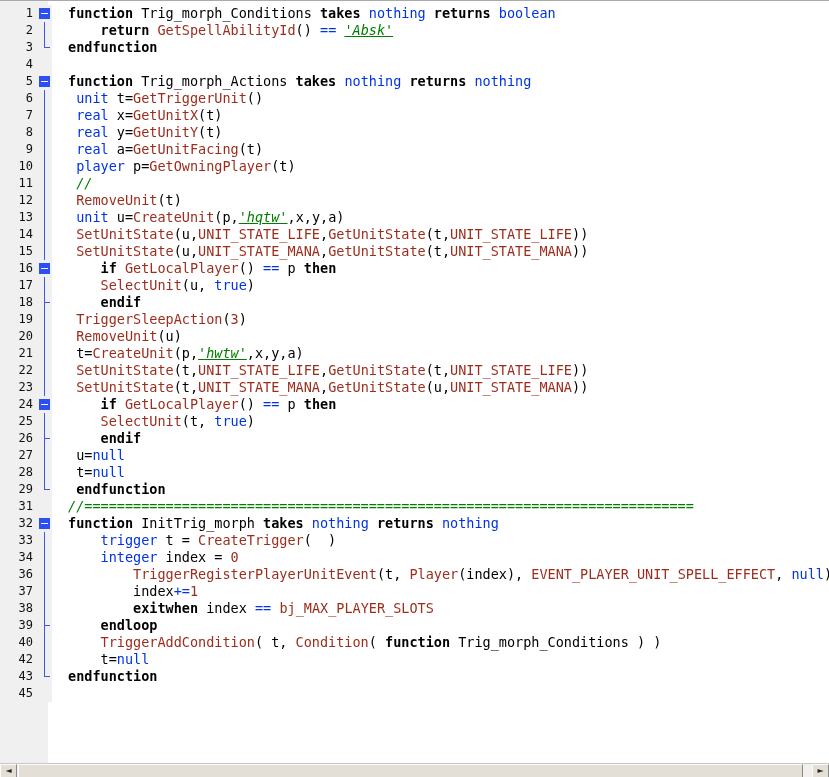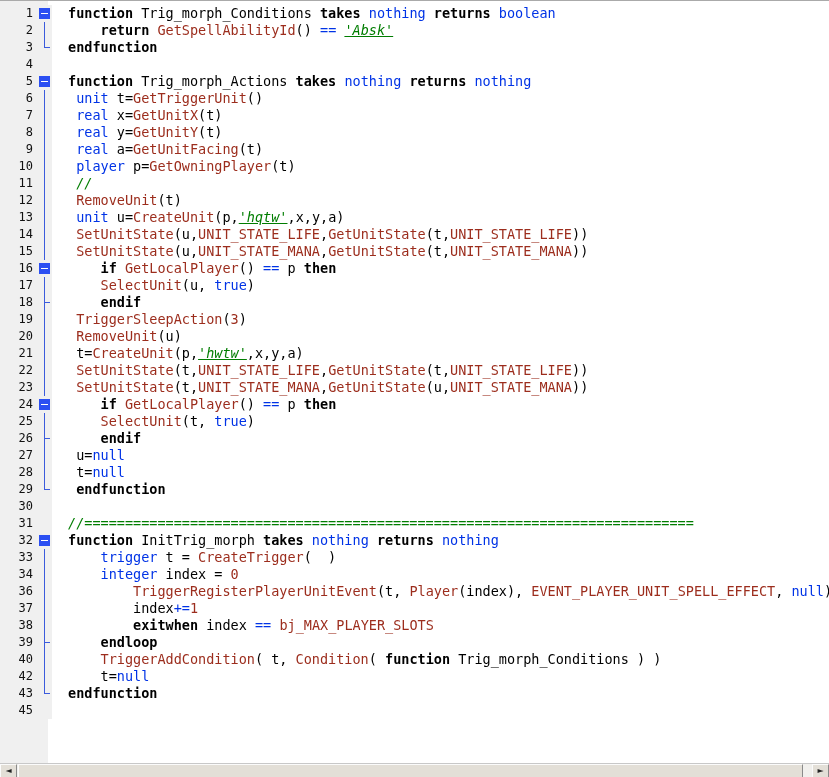--- a/index.html
+++ b/index.html
@@ -59,21 +59,20 @@
       <div class="row"><div class="ln">20</div><div class="fold line"></div><div class="code"><span class="tok-p"> </span><span class="tok-f">RemoveUnit</span><span class="tok-p">(u)</span></div></div>
       <div class="row"><div class="ln">21</div><div class="fold line"></div><div class="code"><span class="tok-p"> t=</span><span class="tok-f">CreateUnit</span><span class="tok-p">(p,</span><span class="tok-s">'hwtw'</span><span class="tok-p">,x,y,a)</span></div></div>
       <div class="row"><div class="ln">22</div><div class="fold line"></div><div class="code"><span class="tok-p"> </span><span class="tok-f">SetUnitState</span><span class="tok-p">(t,</span><span class="tok-f">UNIT_STATE_LIFE</span><span class="tok-p">,</span><span class="tok-f">GetUnitState</span><span class="tok-p">(t,</span><span class="tok-f">UNIT_STATE_LIFE</span><span class="tok-p">))</span></div></div>
       <div class="row"><div class="ln">23</div><div class="fold line"></div><div class="code"><span class="tok-p"> </span><span class="tok-f">SetUnitState</span><span class="tok-p">(t,</span><span class="tok-f">UNIT_STATE_MANA</span><span class="tok-p">,</span><span class="tok-f">GetUnitState</span><span class="tok-p">(u,</span><span class="tok-f">UNIT_STATE_MANA</span><span class="tok-p">))</span></div></div>
       <div class="row"><div class="ln">24</div><div class="fold box"><span class="foldbox"></span></div><div class="code"><span class="tok-p">    </span><span class="tok-k">if</span><span class="tok-p"> </span><span class="tok-f">GetLocalPlayer</span><span class="tok-p">() </span><span class="tok-o">==</span><span class="tok-p"> p </span><span class="tok-k">then</span></div></div>
       <div class="row"><div class="ln">25</div><div class="fold line"></div><div class="code"><span class="tok-p">    </span><span class="tok-f">SelectUnit</span><span class="tok-p">(t, </span><span class="tok-t">true</span><span class="tok-p">)</span></div></div>
       <div class="row"><div class="ln">26</div><div class="fold tee"></div><div class="code"><span class="tok-p">    </span><span class="tok-k">endif</span></div></div>
       <div class="row"><div class="ln">27</div><div class="fold line"></div><div class="code"><span class="tok-p"> u=</span><span class="tok-t">null</span></div></div>
       <div class="row"><div class="ln">28</div><div class="fold line"></div><div class="code"><span class="tok-p"> t=</span><span class="tok-t">null</span></div></div>
       <div class="row"><div class="ln">29</div><div class="fold corner"></div><div class="code"><span class="tok-p"> </span><span class="tok-k">endfunction</span></div></div>
-      <div class="row"><div class="ln">30</div><div class="fold"></div><div class="code"></div></div>
       <div class="row"><div class="ln">31</div><div class="fold"></div><div class="code"><span class="tok-m">//===========================================================================</span></div></div>
       <div class="row"><div class="ln">32</div><div class="fold box"><span class="foldbox"></span></div><div class="code"><span class="tok-k">function</span><span class="tok-p"> InitTrig_morph </span><span class="tok-k">takes</span><span class="tok-p"> </span><span class="tok-t">nothing</span><span class="tok-p"> </span><span class="tok-k">returns</span><span class="tok-p"> </span><span class="tok-t">nothing</span></div></div>
       <div class="row"><div class="ln">33</div><div class="fold line"></div><div class="code"><span class="tok-p">    </span><span class="tok-t">trigger</span><span class="tok-p"> t = </span><span class="tok-f">CreateTrigger</span><span class="tok-p">(  )</span></div></div>
       <div class="row"><div class="ln">34</div><div class="fold line"></div><div class="code"><span class="tok-p">    </span><span class="tok-t">integer</span><span class="tok-p"> index = </span><span class="tok-n">0</span></div></div>
       <div class="row"><div class="ln">36</div><div class="fold line"></div><div class="code"><span class="tok-p">        </span><span class="tok-f">TriggerRegisterPlayerUnitEvent</span><span class="tok-p">(t, </span><span class="tok-f">Player</span><span class="tok-p">(index), </span><span class="tok-f">EVENT_PLAYER_UNIT_SPELL_EFFECT</span><span class="tok-p">, </span><span class="tok-t">null</span><span class="tok-p">)</span></div></div>
       <div class="row"><div class="ln">37</div><div class="fold line"></div><div class="code"><span class="tok-p">        index</span><span class="tok-o">+=</span><span class="tok-n">1</span></div></div>
       <div class="row"><div class="ln">38</div><div class="fold line"></div><div class="code"><span class="tok-p">        </span><span class="tok-k">exitwhen</span><span class="tok-p"> index </span><span class="tok-o">==</span><span class="tok-p"> </span><span class="tok-f">bj_MAX_PLAYER_SLOTS</span></div></div>
       <div class="row"><div class="ln">39</div><div class="fold tee"></div><div class="code"><span class="tok-p">    </span><span class="tok-k">endloop</span></div></div>
       <div class="row"><div class="ln">40</div><div class="fold line"></div><div class="code"><span class="tok-p">    </span><span class="tok-f">TriggerAddCondition</span><span class="tok-p">( t, </span><span class="tok-f">Condition</span><span class="tok-p">( </span><span class="tok-k">function</span><span class="tok-p"> Trig_morph_Conditions ) )</span></div></div>
       <div class="row"><div class="ln">42</div><div class="fold line"></div><div class="code"><span class="tok-p">    t=</span><span class="tok-t">null</span></div></div>

